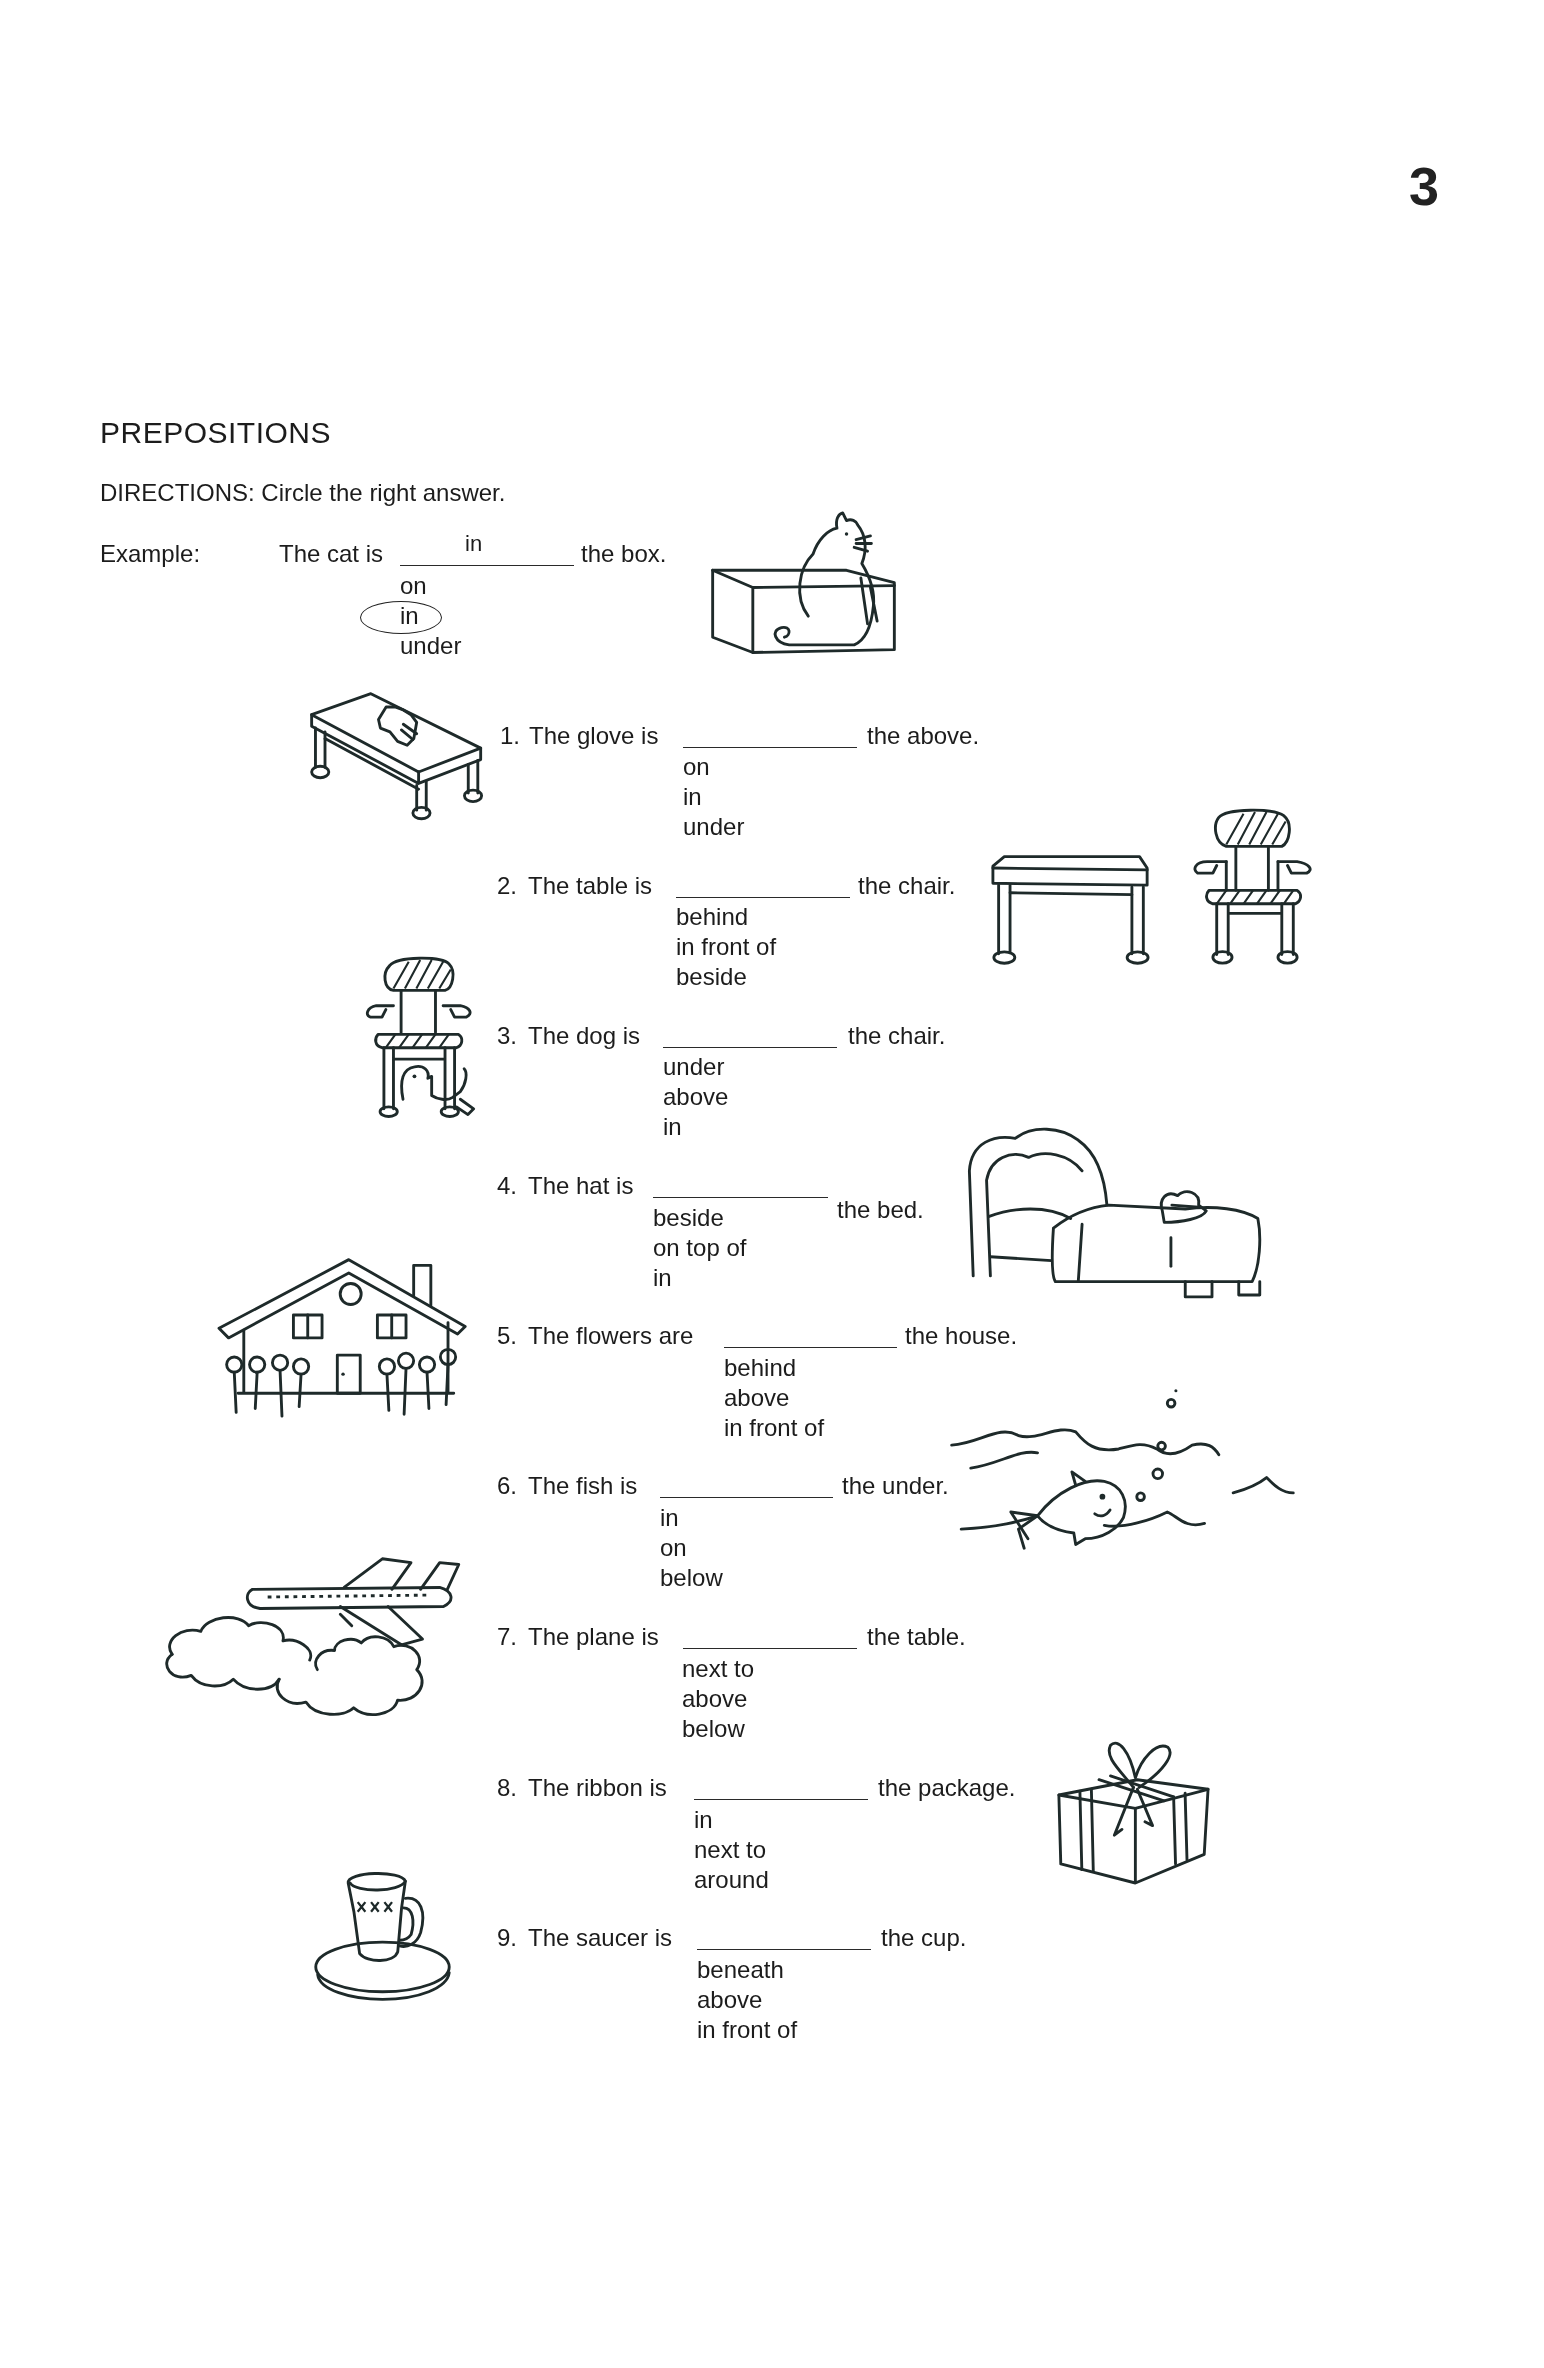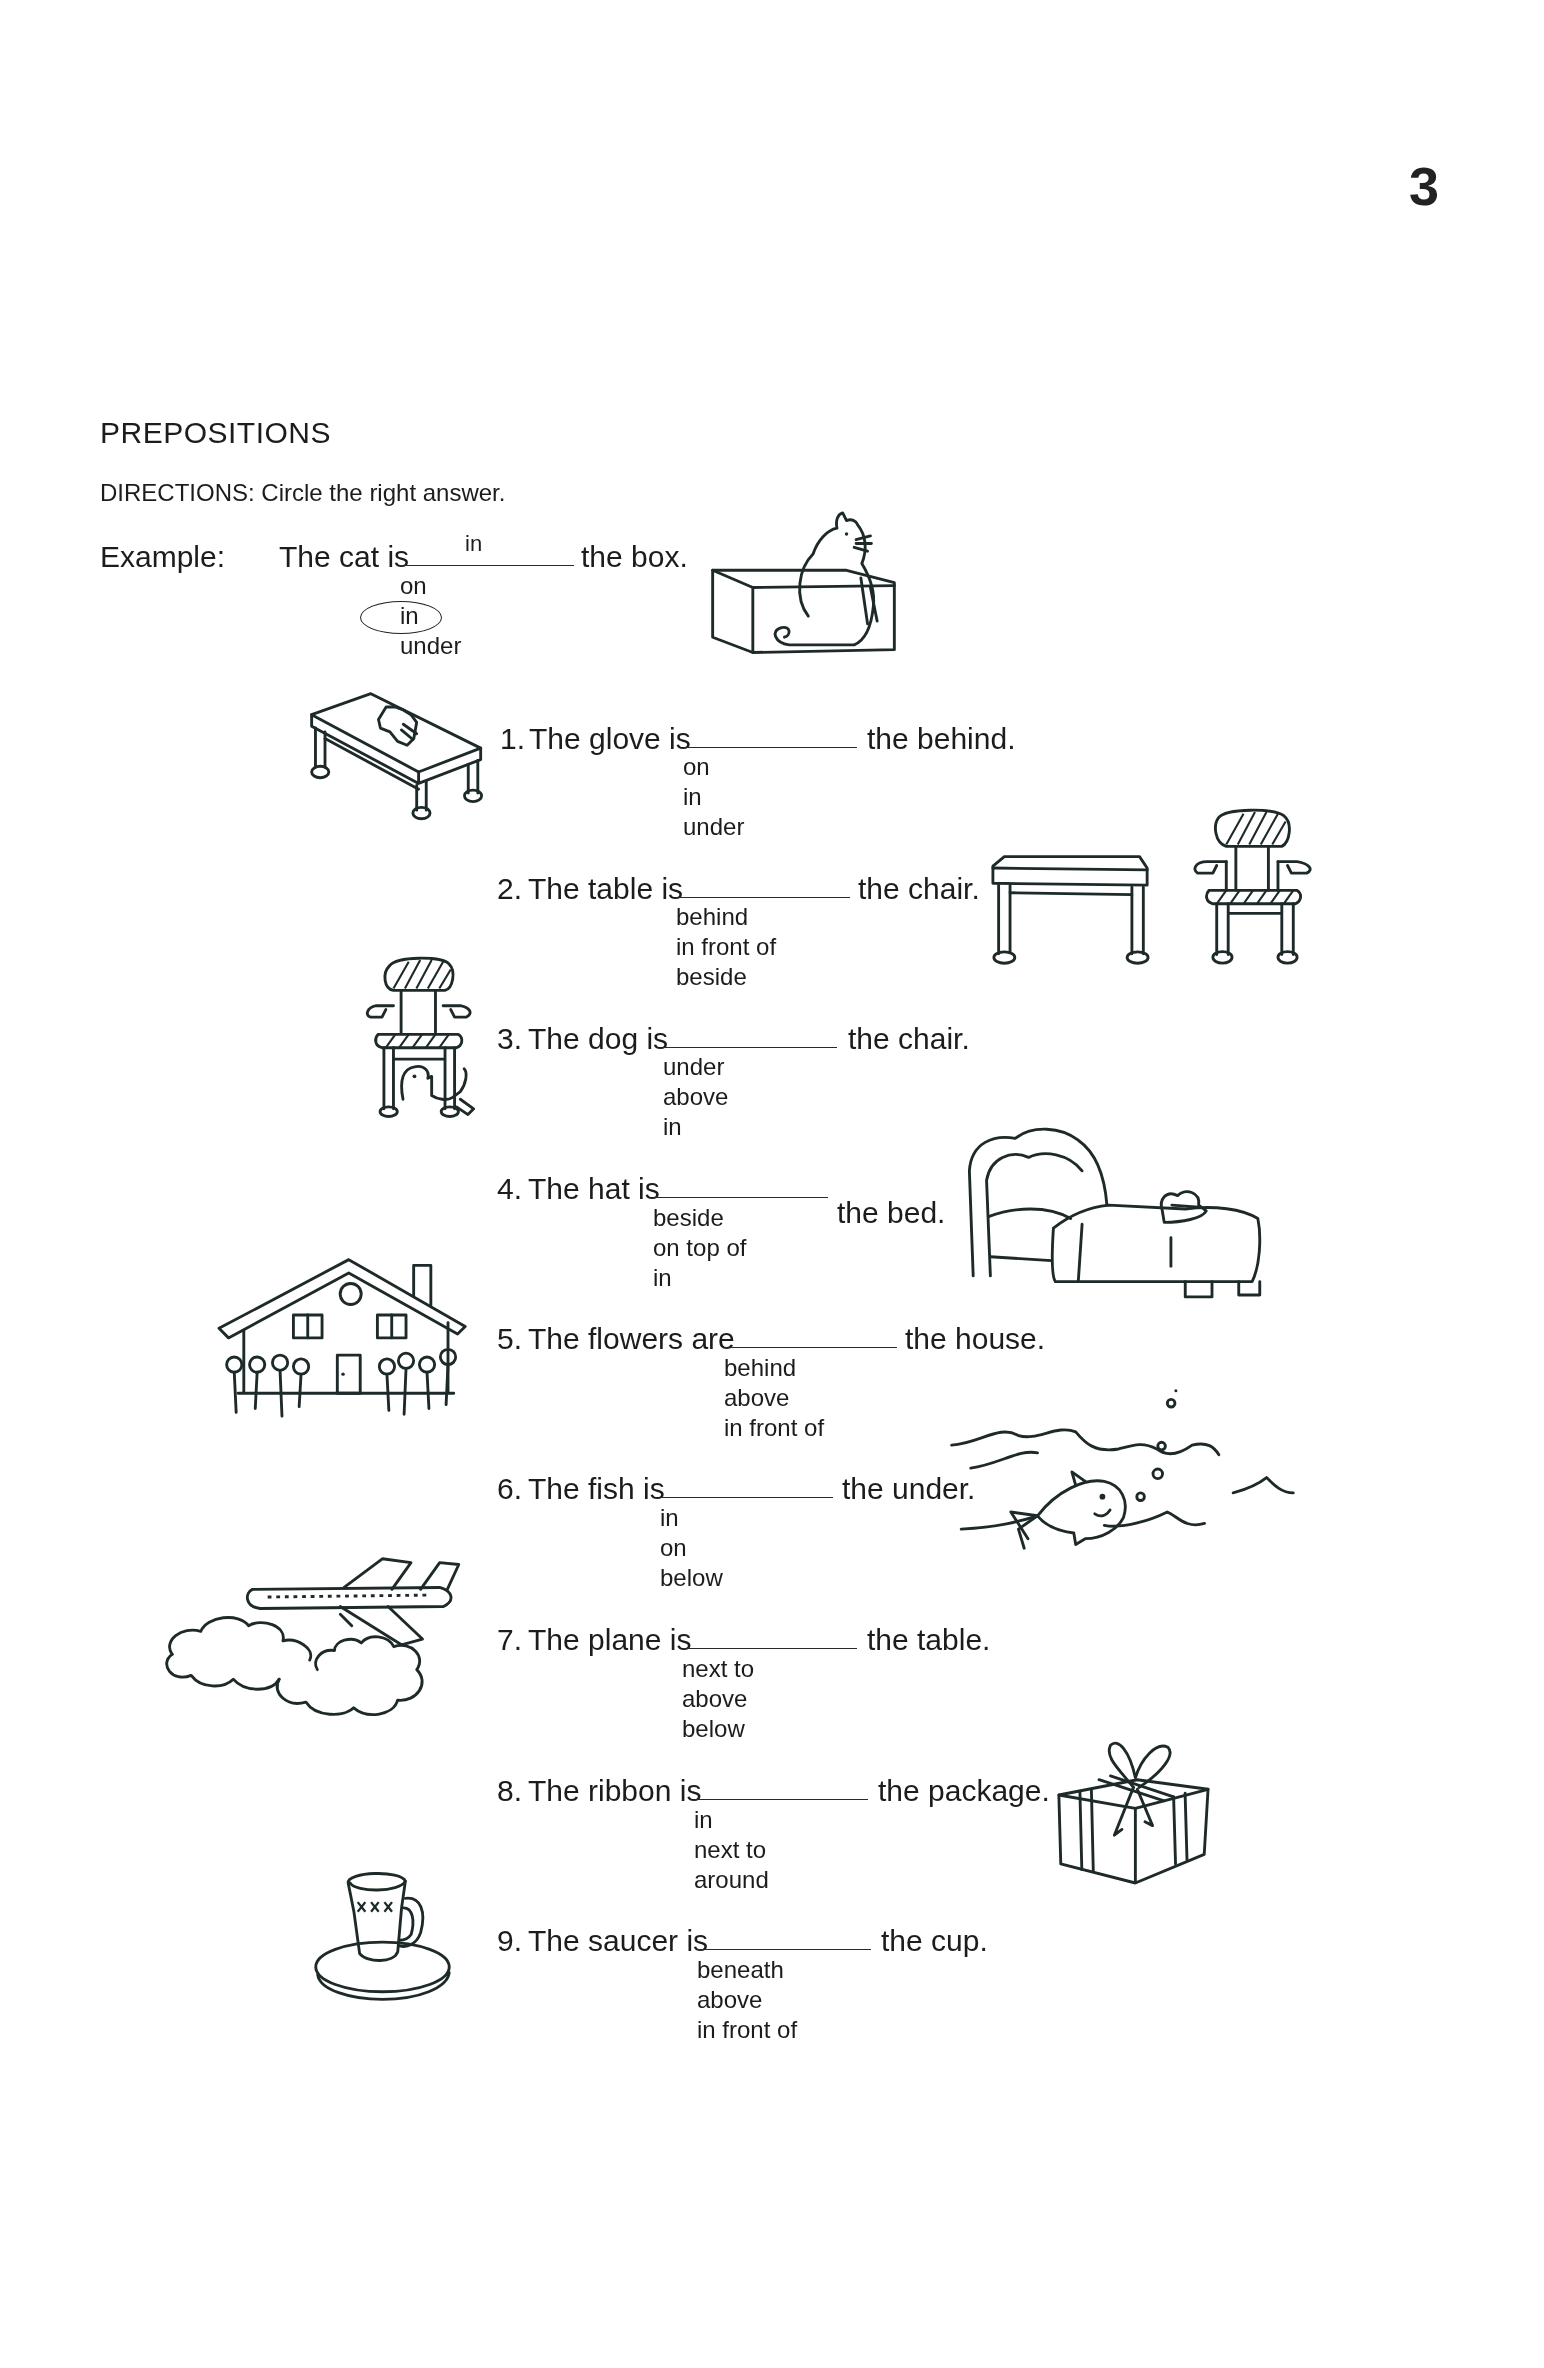--- a/index.html
+++ b/index.html
@@ -2,21 +2,21 @@
 <html><head>
 <meta charset="utf-8">
 <style>
   html, body { margin:0; padding:0; background:#ffffff; }
   body { width:1545px; height:2369px; position:relative; overflow:hidden;
          font-family:"Liberation Sans", "DejaVu Sans", sans-serif; color:#1c1c1c; }
   .abs { position:absolute; white-space:nowrap; }
   .page-num { font-size:54px; font-weight:bold; line-height:1; color:#222; }
   .title { font-size:30px; letter-spacing:0.5px; line-height:1; }
   .directions { font-size:24px; line-height:1; }
-  .q { font-size:30px; line-height:1; }
+  .q { font-size:24px; line-height:1; }
   .opt { font-size:24px; line-height:30px; }
   .blank { position:absolute; border-bottom:1.9px solid #2a2a2a; height:0; }
   .circle { position:absolute; border:1.9px solid #222; border-radius:50%; }
   svg { position:absolute; overflow:visible; }
   svg .ln { fill:none; stroke:#1e2a2a; stroke-width:3; stroke-linecap:round; stroke-linejoin:round; }
   svg .hatch { fill:none; stroke:#1e2a2a; stroke-width:2.2; }
 </style>
 </head>
 <body>
 
@@ -46,21 +46,21 @@
     <path class="ln" d="M165 70 L172 118 M175 80 L182 115"></path>
     <path class="ln" d="M160 30 L175 26 M160 34 L176 34 M158 38 L172 42"></path>
     <circle cx="150" cy="24" r="1.8" fill="#1e2a2a"></circle>
   </svg>
 </div>
 
 <div>
   <div class="abs q" style="left:500px; top:724px;">1.</div>
   <div class="abs q" style="left:529px; top:724px;">The glove is</div>
   <div class="blank" style="left:683px; top:747px; width:174px;"></div>
-  <div class="abs q" style="left:867px; top:724px;">the behind.</div>
+  <div class="abs q" style="left:867px; top:724px;">the above.</div>
   <div class="abs opt" style="left:683px; top:752px;">
     <div>on</div>
     <div>in</div>
     <div>under</div>
   </div>
   <svg style="left:304px; top:686px;" width="191" height="129" viewBox="0 0 200 135">
     <path class="ln" d="M8 30 L70 8 L185 65 L120 90 Z"></path>
     <path class="ln" d="M8 30 L8 42 L120 102 L185 77 L185 65 M120 90 L120 102"></path>
     <path class="ln" d="M12 44 L12 85 M22 48 L22 85 M118 104 L118 130 M128 100 L128 130 M172 82 L172 112 M182 78 L182 112"></path>
     <path class="ln" d="M22 55 L120 108"></path>

